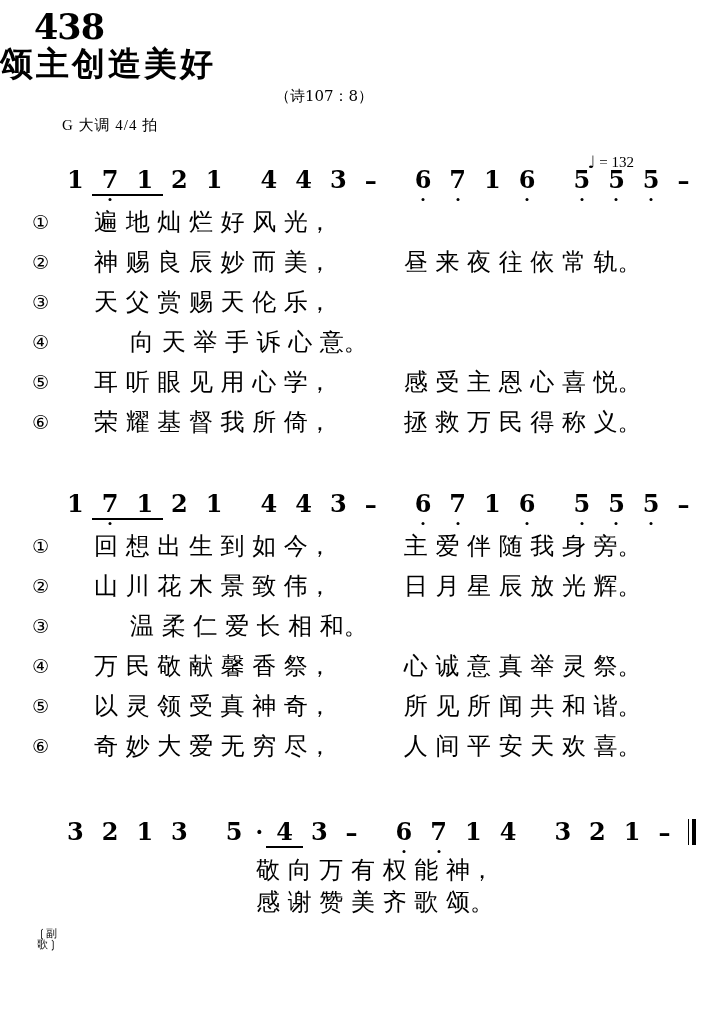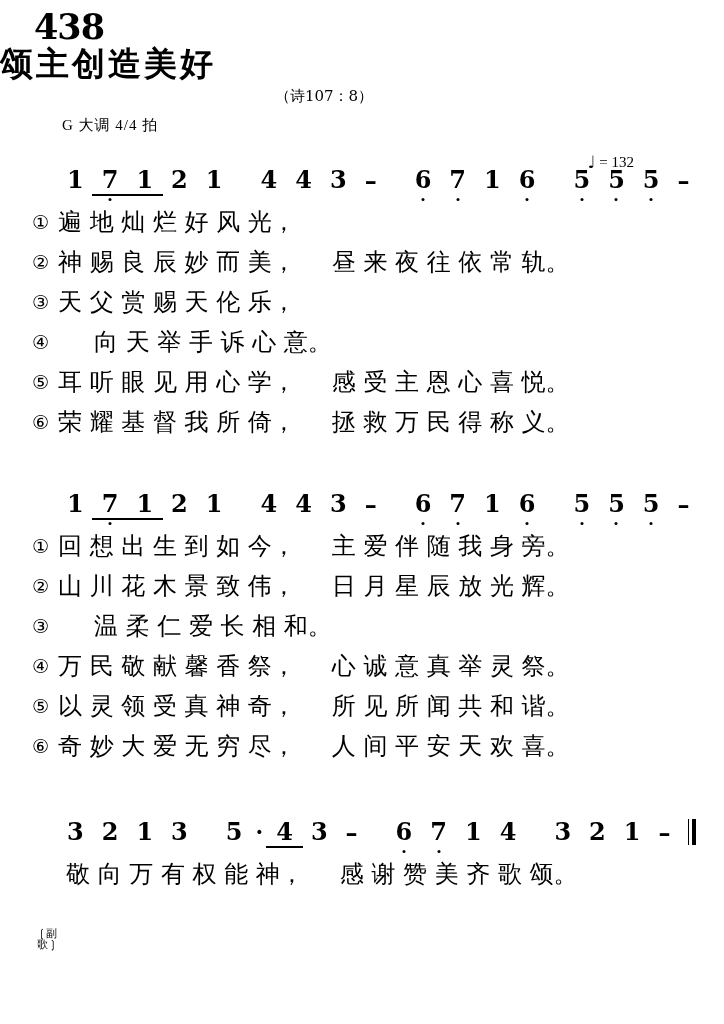--- a/index.html
+++ b/index.html
@@ -157,20 +157,21 @@
   }
   .verse-num {
     display: inline-block;
     width: 26px;
     font-size: 19px;
     font-family: "DejaVu Sans", sans-serif;
     text-align: left;
   }
   .phrase {
     display: inline-flex;
+    margin-left: 36px;
   }
   .gap {
     display: inline-block;
     width: 36px;
   }
 
   .refrain-mark {
     position: absolute;
     left: 30px;
     top: 928px;
@@ -178,20 +179,21 @@
     font-size: 11px;
     line-height: 11px;
     font-family: "DejaVu Sans", sans-serif;
     text-align: center;
   }
   .refrain-mark .brk {
     display: inline-block;
   }
   .refrain-row {
     padding-left: 66px;
+    flex-direction: column;
   }
 </style>
 </head>
 <body>
 
 <div class="page">
 
   <div class="hymn-number">438</div>
 
   <div class="title">颂主创造美好</div>

